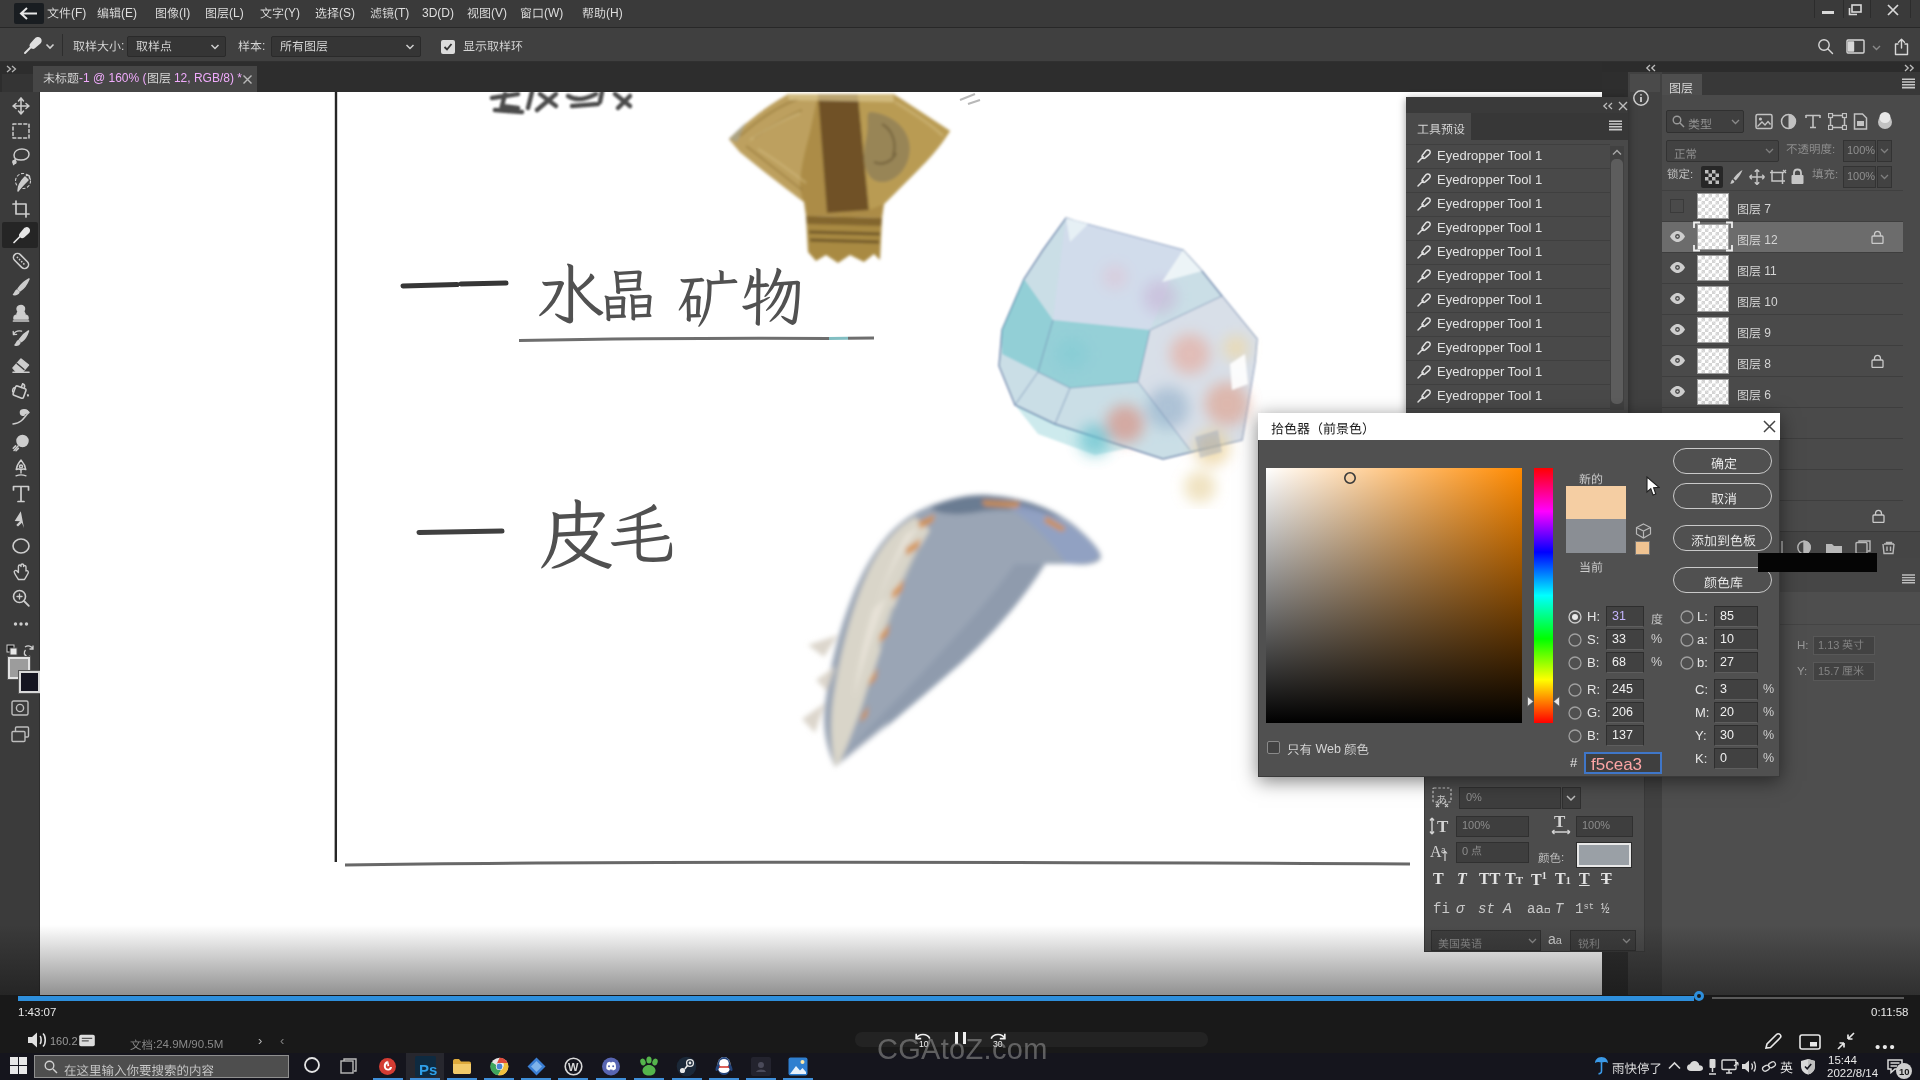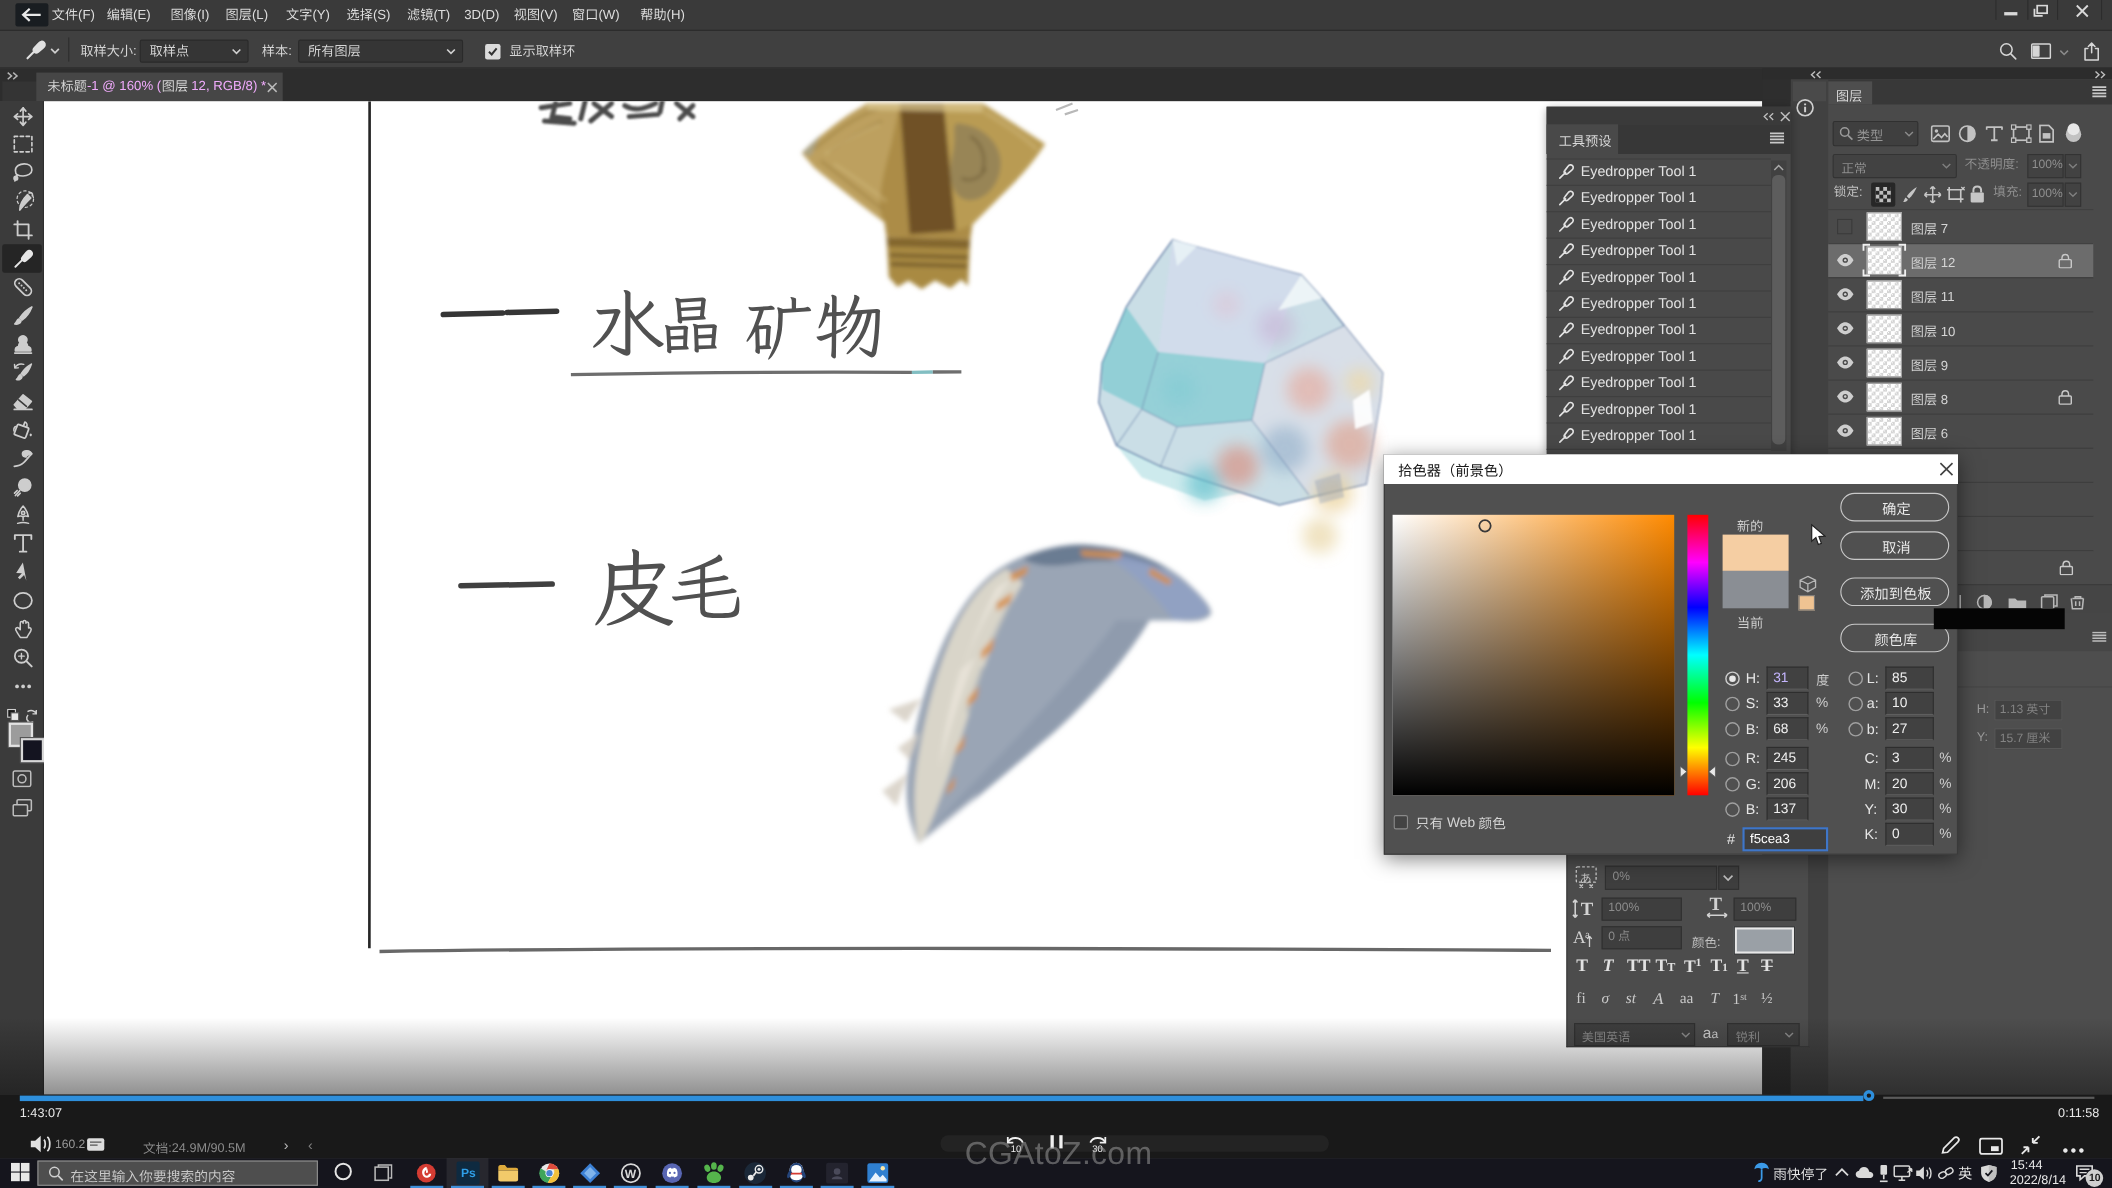--- a/index.html
+++ b/index.html
@@ -819,21 +819,21 @@
 <span class="abs" style="left:4px;top:2px">T</span>
 <span class="abs" style="left:28px;top:2px;font-style:italic">T</span>
 <span class="abs" style="left:50px;top:2px">TT</span>
 <span class="abs" style="left:76px;top:2px">T<span style="font-size:11px">T</span></span>
 <span class="abs" style="left:102px;top:2px">T<span style="font-size:10px;vertical-align:6px">1</span></span>
 <span class="abs" style="left:126px;top:2px">T<span style="font-size:10px">1</span></span>
 <span class="abs" style="left:150px;top:2px;text-decoration:underline">T</span>
 <span class="abs" style="left:172px;top:2px;text-decoration:line-through">T</span>
 </div>
 
-<div class="abs" style="left:1429px;top:898px;width:200px;height:24px;color:#c9c9c9;font-family:Liberation Serif, serif;font-size:14px">
+<div class="abs" style="left:1429px;top:898px;width:200px;height:24px;color:#c9c9c9;font-family:Liberation Mono, monospace;font-size:14px">
 <span class="abs" style="left:4px;top:3px">fi</span>
 <span class="abs" style="left:27px;top:3px;font-style:italic">σ</span>
 <span class="abs" style="left:49px;top:3px;font-style:italic">st</span>
 <span class="abs" style="left:74px;top:3px;font-style:italic;font-size:15px">A</span>
 <span class="abs" style="left:98px;top:3px">aa⃗</span>
 <span class="abs" style="left:126px;top:3px;font-style:italic">T</span>
 <span class="abs" style="left:146px;top:3px">1<span style="font-size:9px;vertical-align:4px">st</span></span>
 <span class="abs" style="left:172px;top:3px">½</span>
 </div>
 
@@ -1088,21 +1088,21 @@
 <span class="abs" style="left:436px;top:314px;font-size:13px;color:#e6e6e6">Y:</span>
 <div class="abs" style="left:455px;top:311px;width:44px;height:21px;background:#414141;border:1px solid #2e2e2e;border-bottom-color:#5e5e5e"></div>
 <span class="abs" style="left:461px;top:314px;font-size:12.5px;color:#f0f0f0">30</span>
 <span class="abs" style="left:504px;top:314px;font-size:12.5px;color:#cfcfcf">%</span>
 <span class="abs" style="left:436px;top:337px;font-size:13px;color:#e6e6e6">K:</span>
 <div class="abs" style="left:455px;top:334px;width:44px;height:21px;background:#414141;border:1px solid #2e2e2e;border-bottom-color:#5e5e5e"></div>
 <span class="abs" style="left:461px;top:337px;font-size:12.5px;color:#f0f0f0">0</span>
 <span class="abs" style="left:504px;top:337px;font-size:12.5px;color:#cfcfcf">%</span>
 <span class="abs" style="left:311px;top:341px;font-size:13px;color:#e6e6e6">#</span>
 <div class="abs" style="left:325px;top:338px;width:78px;height:22px;background:#3f3f3f;border:2px solid #3f76c8"></div>
-<span class="abs" style="left:332px;top:341px;font-size:12px;color:#ffffff">f5cea3</span>
+<span class="abs" style="left:332px;top:341px;font-size:17px;color:#fca5a5">f5cea3</span>
 
   <div class="abs" style="left:8px;top:327px;width:13px;height:13px;background:#434343;border:1px solid #8a8a8a;border-radius:2px"></div>
   <span class="abs" style="left:28px;top:325px"><svg style="display:inline-block;vertical-align:-0.13em" width="25.0" height="12.5" viewBox="0 -880 2000 1000" fill="#d5d5d5">
             <use href="#u53ea" x="0"></use>
             <use href="#u6709" x="1000"></use>
           </svg><span style="font-size:12.5px;color:#d5d5d5"> Web </span><svg style="display:inline-block;vertical-align:-0.13em" width="25.0" height="12.5" viewBox="0 -880 2000 1000" fill="#d5d5d5">
             <use href="#u989c" x="0"></use>
             <use href="#u8272" x="1000"></use>
           </svg></span>
 </div>
@@ -1200,21 +1200,21 @@
         <rect x="1" y="3" width="12" height="12" stroke="#b9b9b9" stroke-width="1.4" fill="none"></rect>
         <path d="M4 3 V1 H16 V13 H14" stroke="#b9b9b9" stroke-width="1.4" fill="none"></path>
       </svg>
 <svg class="abs" style="left:378px;top:1057px;z-index:91" width="19" height="19" viewBox="0 0 19 19">
         <circle cx="9.5" cy="9.5" r="8.5" fill="#d43c33"></circle>
         <path d="M9.5 4 C7 4.5 5.5 7 5.8 9.5 C6.1 12 8 13.8 10.5 13.6 C12.6 13.4 14 11.8 14 10 H11.8 C11.8 11 11 11.8 10 11.8 C8.6 11.8 7.8 10.6 7.8 9.3 C7.8 8 8.6 6.8 9.9 6.6 L9.5 4 Z" fill="#fff"></path>
         <path d="M9.9 3.5 C10.5 5.5 11 7.5 11.2 9 L9.3 9.3 C9.2 7.6 9.5 5.3 9.9 3.5 Z" fill="#fff"></path>
       </svg>
 <div class="abs" style="left:406px;top:1053px;width:38px;height:27px;background:rgba(255,255,255,0.08);z-index:91"></div>
 <div class="abs" style="left:415px;top:1056px;width:21px;height:21px;background:#0e2a40;border-radius:2px;z-index:91"></div>
-<span class="abs" style="left:419px;top:1061px;font-size:11px;font-weight:bold;color:#2f9fe8;z-index:91">Ps</span>
+<span class="abs" style="left:419px;top:1061px;font-size:15px;font-weight:bold;color:#2f9fe8;z-index:91">Ps</span>
 <svg class="abs" style="left:452px;top:1058px;z-index:91" width="20" height="17" viewBox="0 0 20 17">
         <path d="M1 3 C1 2 1.6 1 3 1 H7 L9 3.5 H17 C18.4 3.5 19 4.3 19 5.5 V6 H1 Z" fill="#deaa3c"></path>
         <path d="M1 6 H19 V14 C19 15.4 18.2 16 17 16 H3 C1.8 16 1 15.4 1 14 Z" fill="#f2ca6a"></path>
       </svg>
 <svg class="abs" style="left:490px;top:1057px;z-index:91" width="19" height="19" viewBox="0 0 19 19">
         <circle cx="9.5" cy="9.5" r="8.8" fill="#e8e8e8"></circle>
         <path d="M9.5 0.7 A8.8 8.8 0 0 1 17.6 6 L9.5 6 A3.8 3.8 0 0 0 6.2 8 Z" fill="#de4b3b"></path>
         <path d="M1.5 5 A8.8 8.8 0 0 0 8 18.2 L11.8 11.5 A3.8 3.8 0 0 1 6.2 8 Z" fill="#3fa55c"></path>
         <path d="M17.6 6 A8.8 8.8 0 0 1 8 18.2 L11.8 11.5 A3.8 3.8 0 0 0 13.3 6 Z" fill="#f2c03c"></path>
         <circle cx="9.5" cy="9.5" r="3.6" fill="#fff"></circle>

